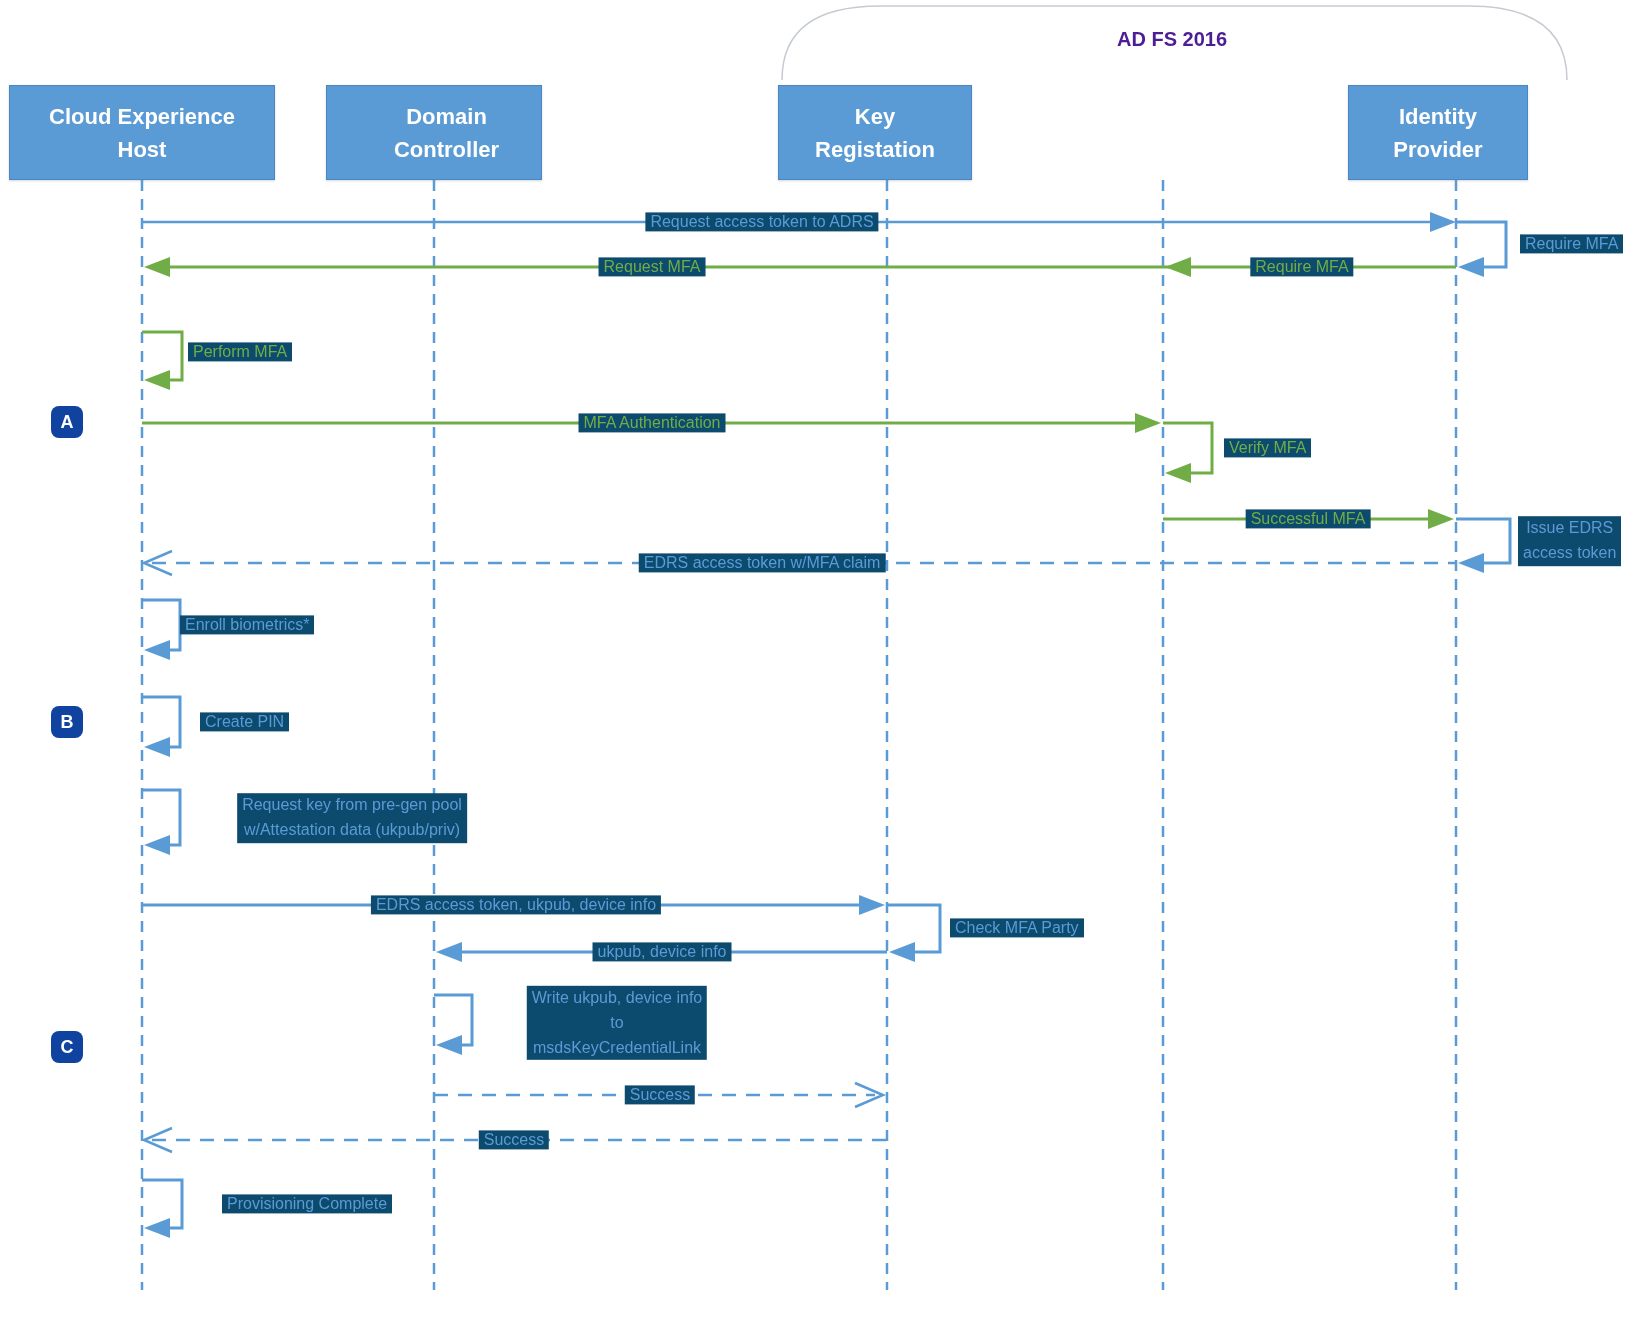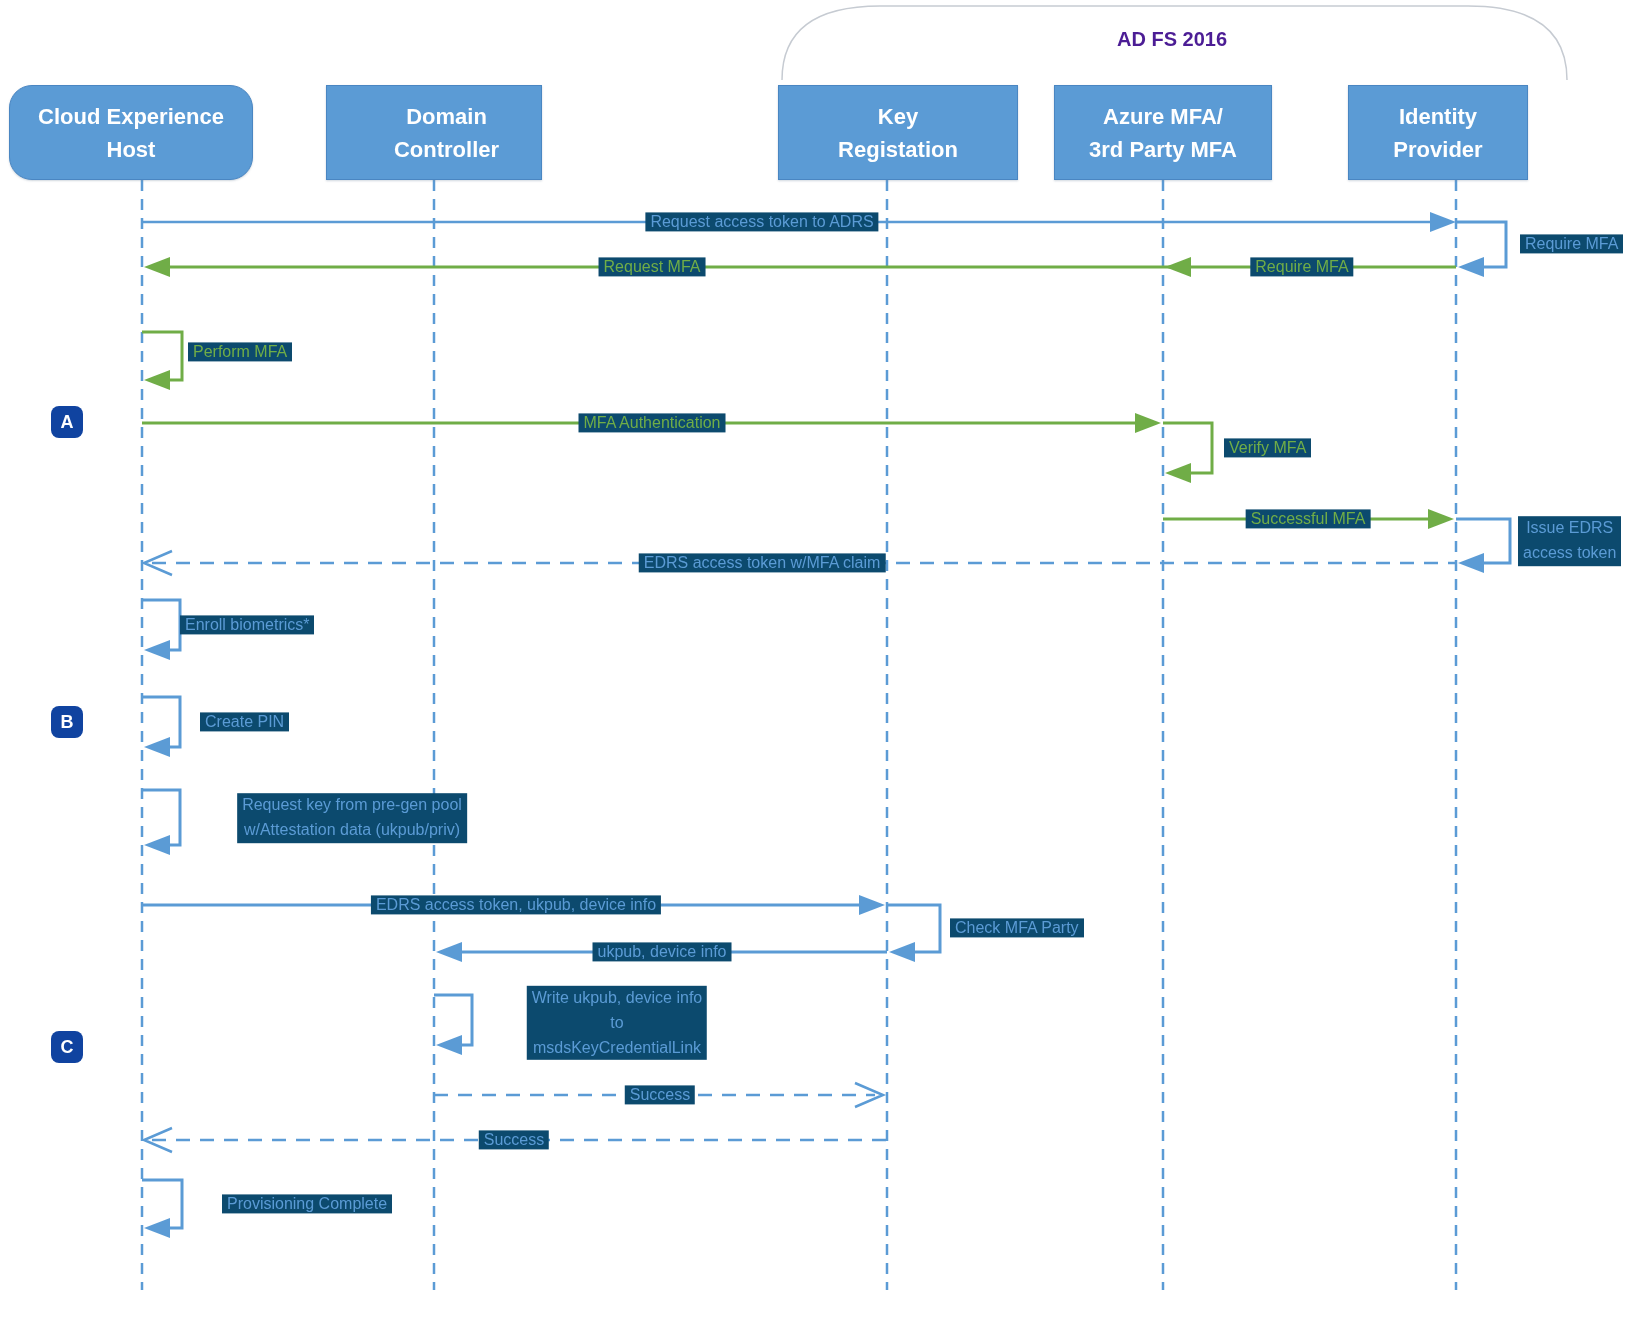--- a/index.html
+++ b/index.html
@@ -119,35 +119,31 @@
 
     <line x1="152" y1="1140" x2="887" y2="1140" stroke="#5B9BD5" stroke-width="2.5" stroke-dasharray="14 10"></line>
     <path d="M 172 1128 L 144 1140 L 172 1152" fill="none" stroke="#5B9BD5" stroke-width="2.5"></path>
 
     <path d="M 142 1180 H 182 V 1228 H 168" fill="none" stroke="#5B9BD5" stroke-width="3"></path>
     <polygon points="144,1228 170,1218 170,1238" fill="#5B9BD5"></polygon>
   </svg>
 
   <div class="group-label" style="left:1052px;top:28px;width:240px;">AD FS 2016</div>
 
-  <div class="actor" style="left:9px;width:244px;border-radius:23px;">
+  <div class="actor" style="left:9px;width:266px;">
     <span>Cloud Experience</span>
     <span>Host</span>
   </div>
   <div class="actor" style="left:326px;width:216px;padding-left:25px;">
     <span>Domain</span>
     <span>Controller</span>
   </div>
-  <div class="actor" style="left:778px;width:240px;">
+  <div class="actor" style="left:778px;width:194px;">
     <span>Key</span>
     <span>Registation</span>
-  </div>
-  <div class="actor" style="left:1054px;width:218px;">
-    <span>Azure MFA/</span>
-    <span>3rd Party MFA</span>
   </div>
   <div class="actor" style="left:1348px;width:180px;">
     <span>Identity</span>
     <span>Provider</span>
   </div>
 
   <div class="badge" style="left:51px;top:406px;">A</div>
   <div class="badge" style="left:51px;top:706px;">B</div>
   <div class="badge" style="left:51px;top:1031px;">C</div>
 

